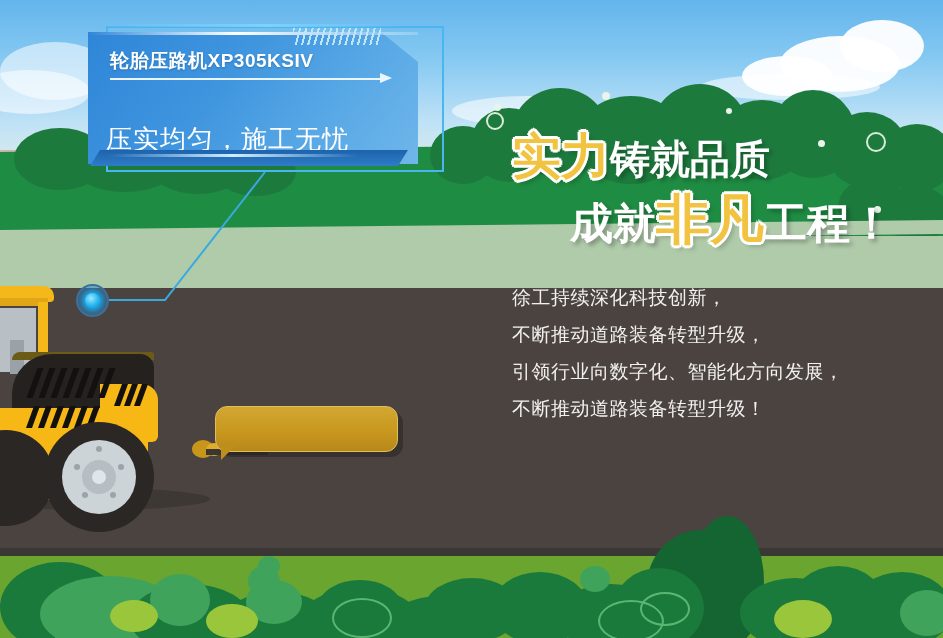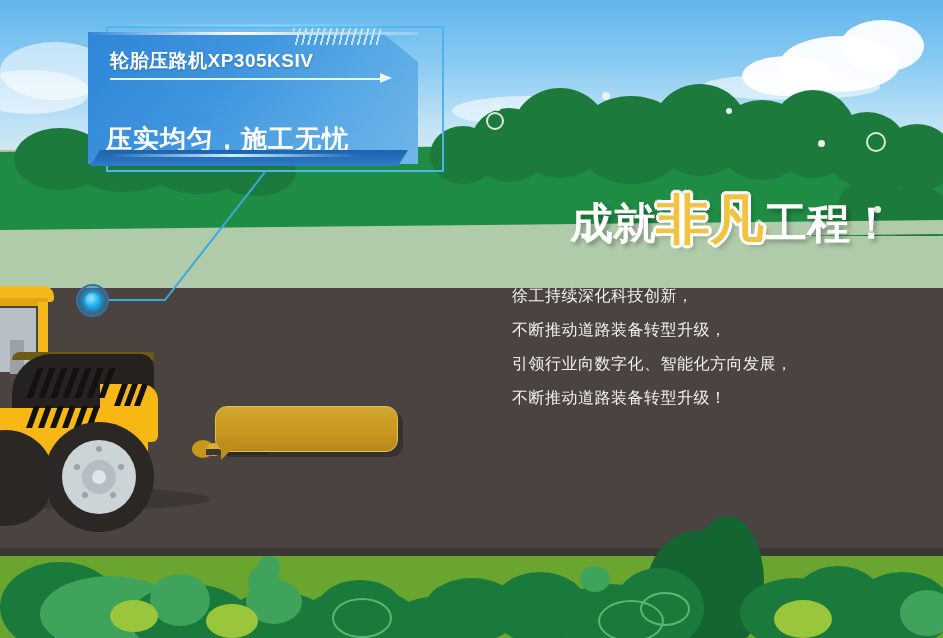--- a/index.html
+++ b/index.html
@@ -111,38 +111,38 @@
   .card-bottom-glow{position:absolute;left:20px;top:132px;width:250px;height:3px;
       background:linear-gradient(90deg,rgba(255,255,255,0),#cfeeff 50%,rgba(255,255,255,0));
       filter:blur(.4px);}
 
   .card-title{position:absolute;left:22px;top:26px;color:#fff;font-size:19px;font-weight:bold;
       letter-spacing:.5px;white-space:nowrap;text-shadow:0 1px 2px rgba(10,60,110,.35);}
   .title-rule{position:absolute;left:22px;top:56px;width:272px;height:2px;background:#eaf6ff;}
   .title-arrow{position:absolute;left:292px;top:51px;width:0;height:0;
       border-left:12px solid #eaf6ff;border-top:5px solid transparent;border-bottom:5px solid transparent;}
   .card-line2{position:absolute;left:22px;top:66px;color:#ffffff;font-size:22px;white-space:nowrap;}
-  .card-line3{position:absolute;left:18px;top:100px;color:#ffffff;font-size:26px;font-weight:bold;
+  .card-line3{position:absolute;left:18px;top:100px;color:#ffffff;font-size:26px;font-weight:normal;
       white-space:nowrap;letter-spacing:1px;}
 
   
   .headline{position:absolute;left:498px;top:132px;width:420px;height:120px;}
   .hl-row{position:absolute;white-space:nowrap;font-weight:bold;line-height:1;}
   .hl-row.r1{left:14px;top:0px;}
   .hl-row.r2{left:72px;top:60px;}
   .hl-gold{font-size:49px;color:#f2c341;
       text-shadow:2px 2px 0 #ffffff,-2px 2px 0 #fff,2px -2px 0 #fff,-2px -2px 0 #fff,
                   0 3px 0 #fff,3px 0 0 #fff,-3px 0 0 #fff,0 -3px 0 #fff,4px 4px 5px rgba(0,0,0,.22);}
   .hl-white{font-size:40px;color:#ffffff;text-shadow:3px 3px 4px rgba(0,0,0,.28);}
   .hl-gold.big{font-size:54px;text-align:right;}
   .hl-white.big{font-size:43px;}
 
   
   .copy{position:absolute;left:512px;top:288px;width:400px;color:#f2f0ee;}
-  .copy p{margin:0 0 18px 0;font-size:16px;line-height:1;letter-spacing:.5px;}
+  .copy p{margin:0 0 18px 0;font-size:19px;line-height:1;letter-spacing:.5px;}
 
   
   .callout{position:absolute;left:215px;top:406px;width:183px;height:46px;}
   .callout-sh{position:absolute;left:5px;top:5px;width:183px;height:46px;background:rgba(0,0,0,.25);
       border-radius:12px;}
   .callout-body{position:absolute;left:0;top:0;width:183px;height:46px;border-radius:12px;
       background:linear-gradient(180deg,#d2a731 0%,#c8981f 55%,#b8891a 100%);
       border:1px solid #e0be5c;box-sizing:border-box;}
   .callout-tail{position:absolute;left:6px;top:40px;width:0;height:0;
       border-top:14px solid #bf8f1c;border-right:14px solid transparent;}
@@ -293,20 +293,23 @@
     <div class="card-title">轮胎压路机XP305KSIV</div>
     <div class="title-rule"></div>
     <div class="title-arrow"></div>
     <div class="card-line3">压实均匀，施工无忧</div>
 
     <div class="card-bottom"></div>
     <div class="card-bottom-glow"></div>
   </div>
 
   <div class="headline">
+    <div class="hl-row r1">
+      <span class="hl-gold">实力</span><span class="hl-white">铸就品质</span>
+    </div>
     <div class="hl-row r2">
       <span class="hl-white big">成就</span><span class="hl-gold big">非凡</span><span class="hl-white big">工程！</span>
     </div>
   </div>
 
   <div class="copy">
     <p>徐工持续深化科技创新，</p>
     <p>不断推动道路装备转型升级，</p>
     <p>引领行业向数字化、智能化方向发展，</p>
     <p>不断推动道路装备转型升级！</p>

